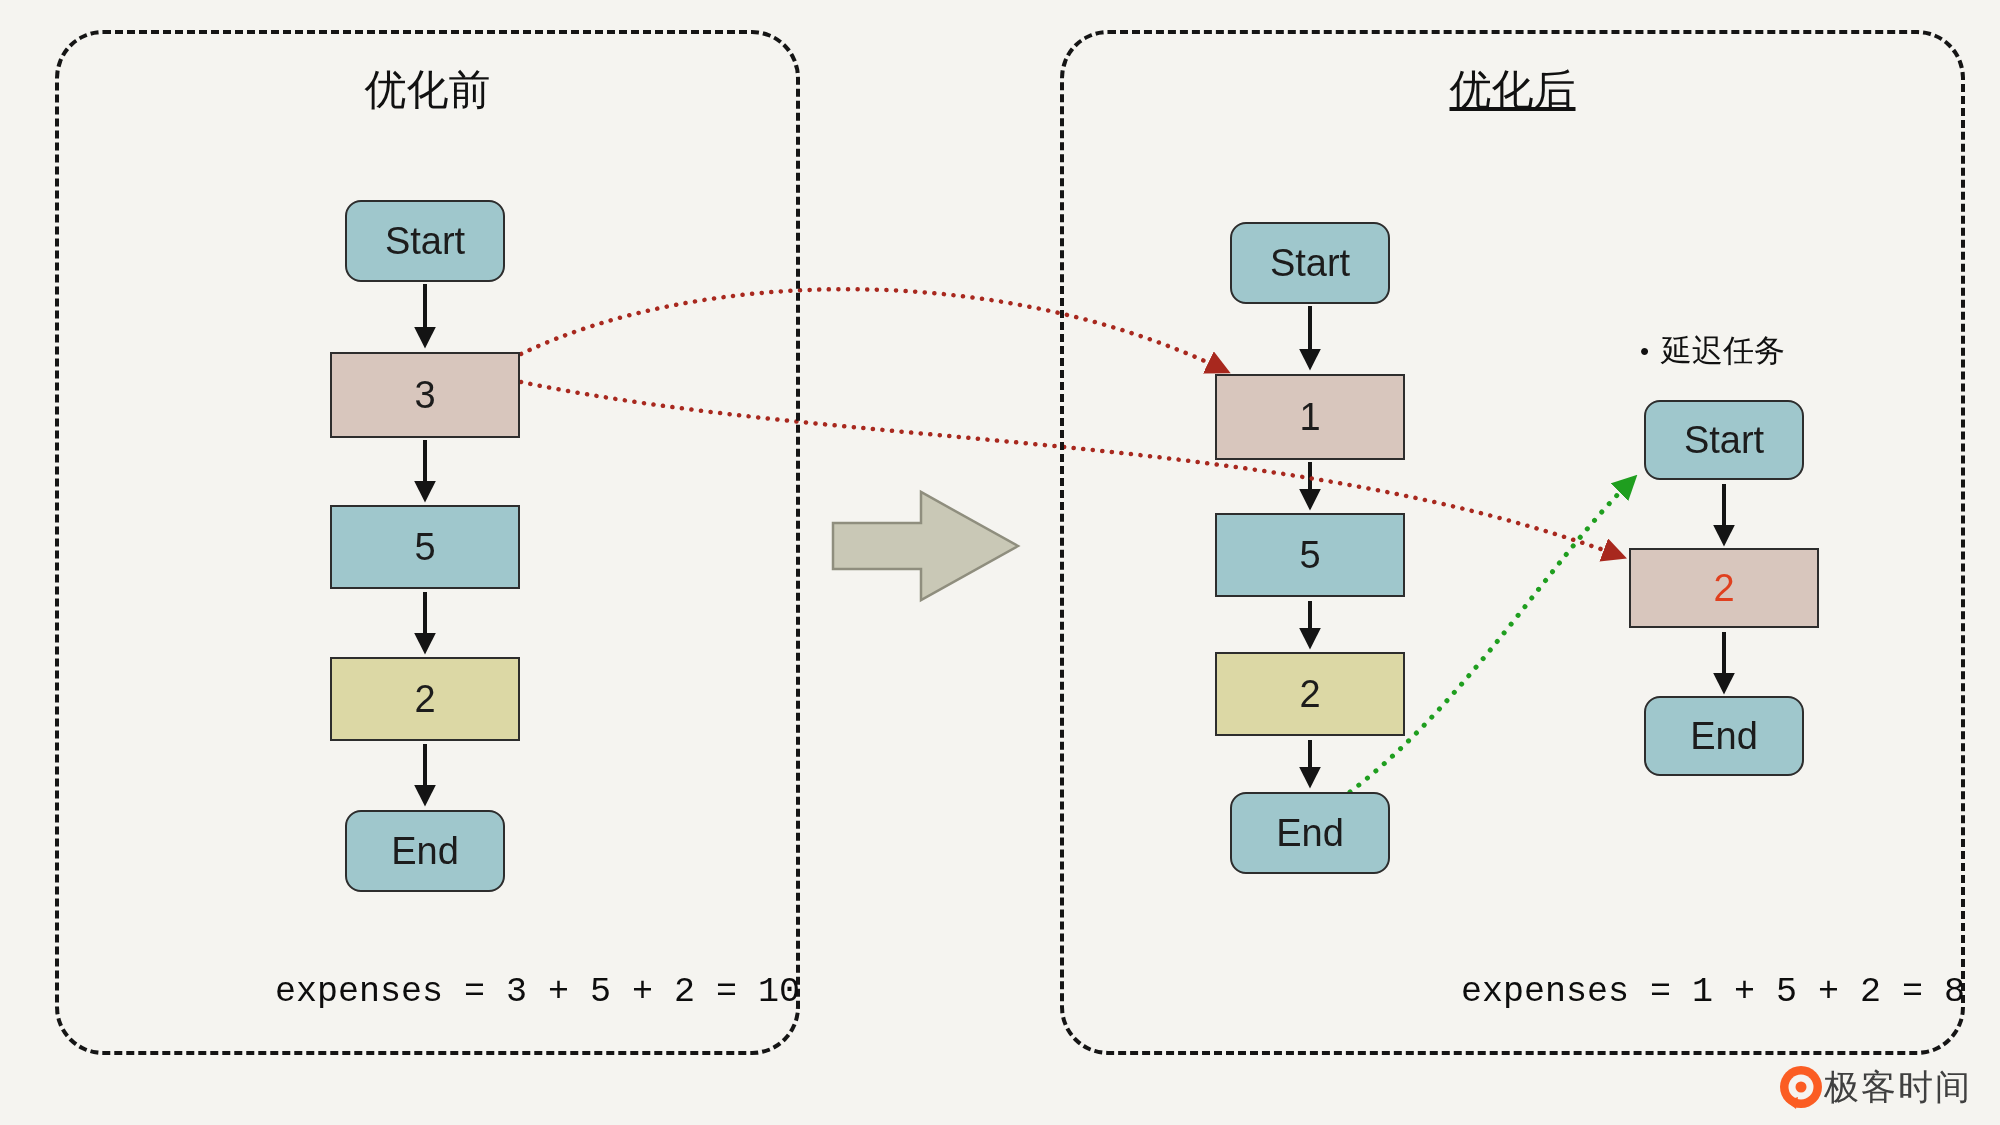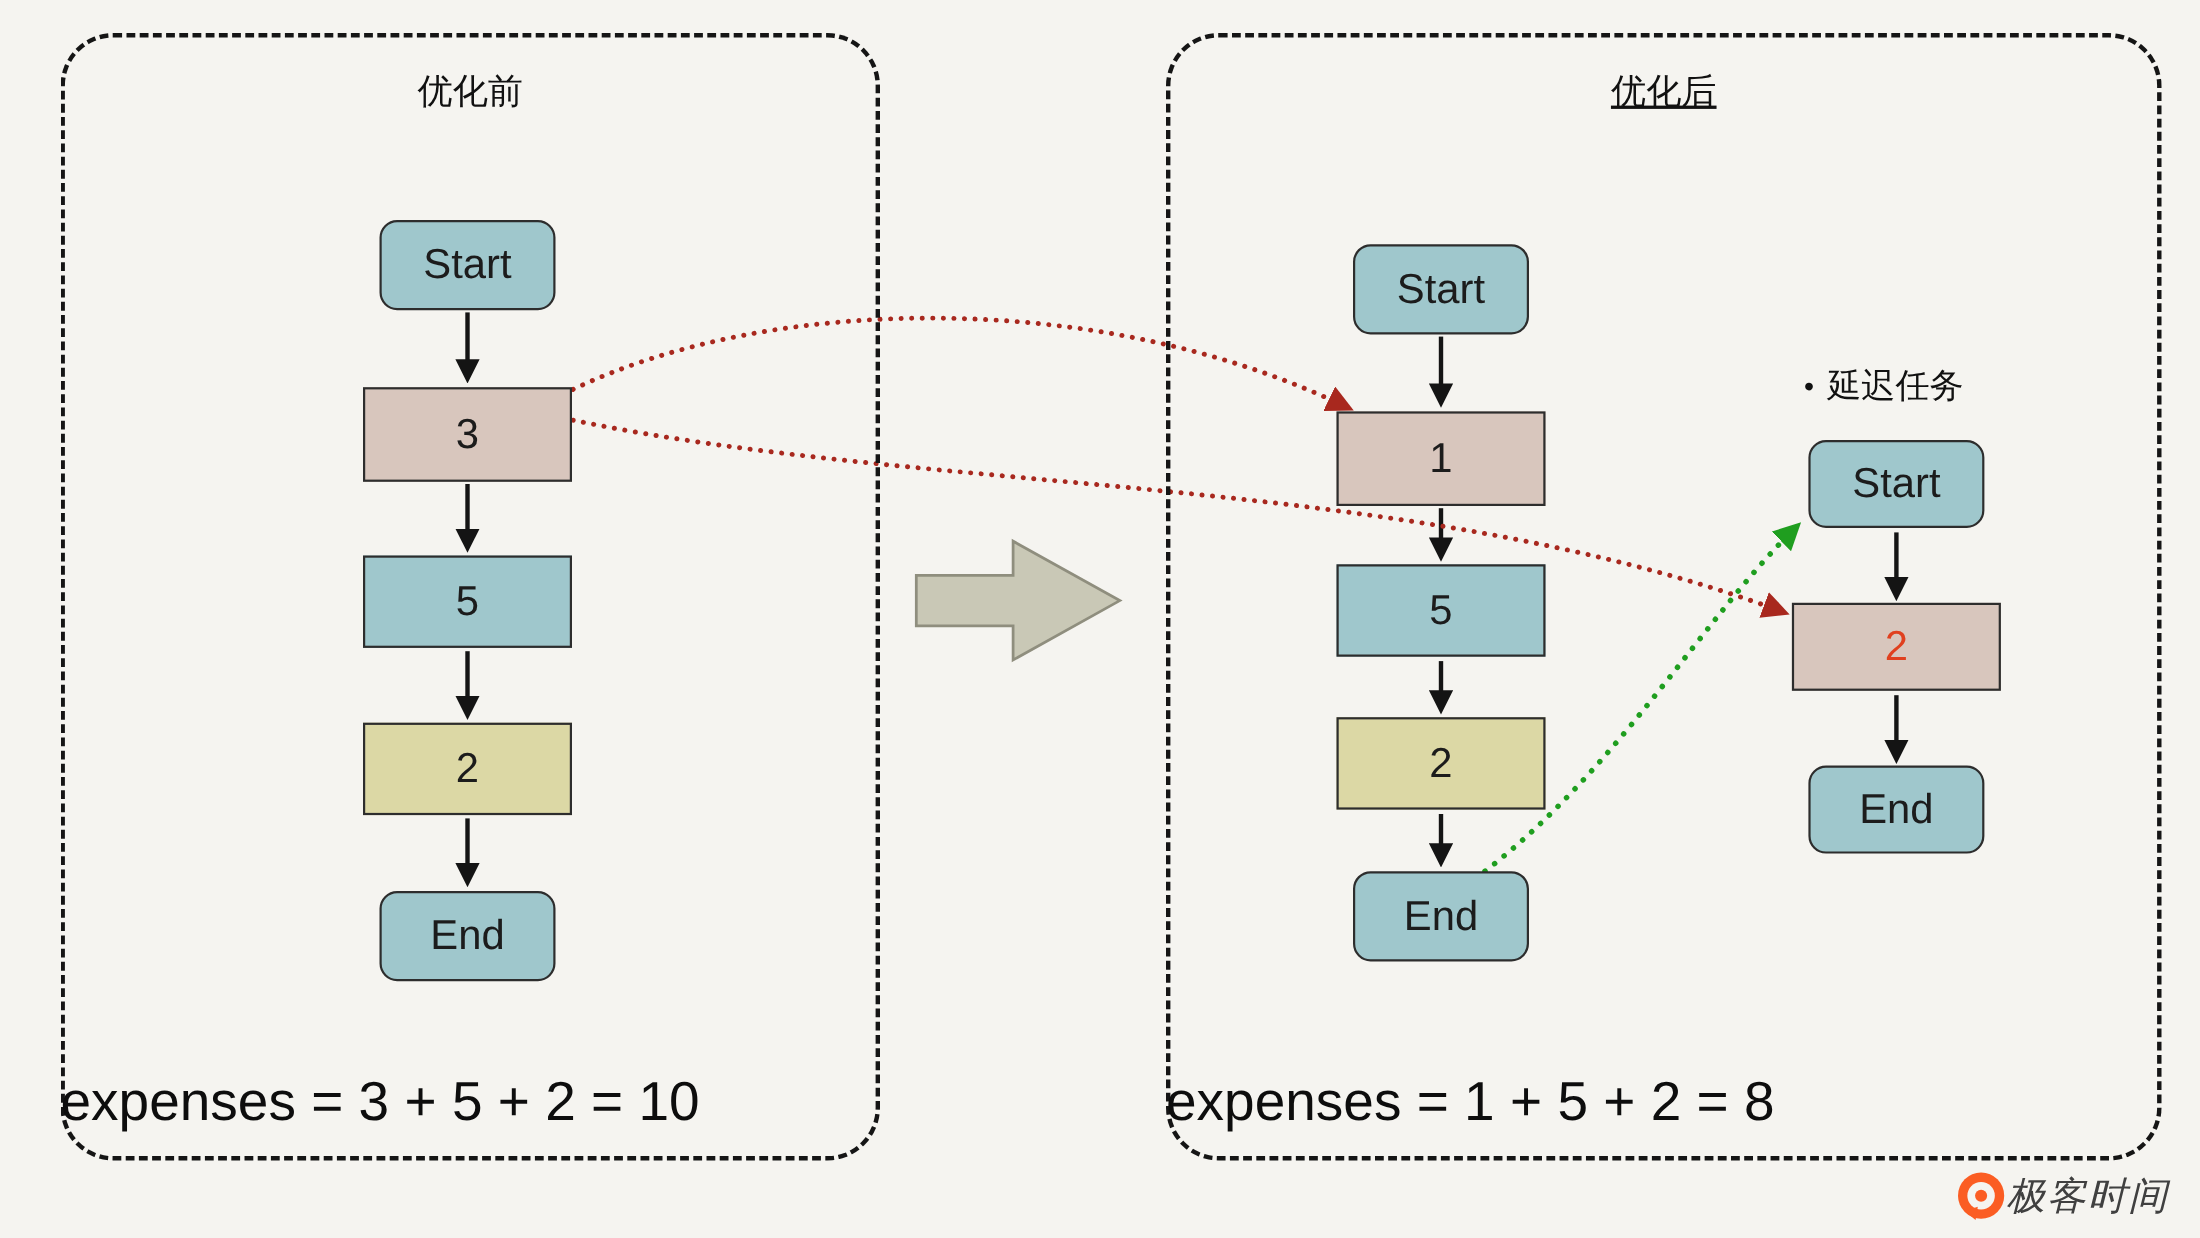--- a/index.html
+++ b/index.html
@@ -8,46 +8,46 @@
     background:#f5f4f0; overflow:hidden;
     font-family:"Liberation Sans", sans-serif;
   }
   svg.connectors { position:absolute; left:0; top:0; width:2000px; height:1125px; }
   .panel {
     position:absolute; box-sizing:border-box;
     border:4px dashed #151515; border-radius:48px;
   }
   .panel-title {
     position:absolute; text-align:center;
-    font-size:32px; font-weight:500; color:#111;
+    font-size:42px; font-weight:500; color:#111;
   }
   .node {
     position:absolute; box-sizing:border-box;
     display:flex; align-items:center; justify-content:center;
     border:2.5px solid #2d2d2d;
     font-size:38px; color:#1c1c1c;
   }
   .rounded { border-radius:16px; }
   .teal  { background:#9fc7cc; }
   .pink  { background:#d8c6bd; }
   .khaki { background:#dcd8a5; }
   .red-text { color:#e0401f; }
   .expenses {
-    position:absolute; text-align:left;
-    font-family:Liberation Sans, sans-serif;
-    font-size:50px; color:#0d0d0d;
+    position:absolute; text-align:right;
+    font-family:Liberation Mono, monospace;
+    font-size:35px; color:#0d0d0d;
   }
   .delayed-label {
     position:absolute; left:1640px; top:330px; width:260px;
     font-size:31px; color:#111; display:flex; align-items:center; gap:12px;
   }
   .delayed-label .bullet { font-size:26px; }
   .brand {
     position:absolute; right:28px; bottom:14px;
-    display:flex; align-items:center; gap:0;font-style:italic;
+    display:flex; align-items:center; gap:0;
   }
   .brand-text { font-size:35px; color:#404040; letter-spacing:2px; font-weight:500; }
 </style>
 </head>
 <body>
 
 <div class="canvas">
 
   <svg class="connectors" viewBox="0 0 2000 1125">
     <defs>

